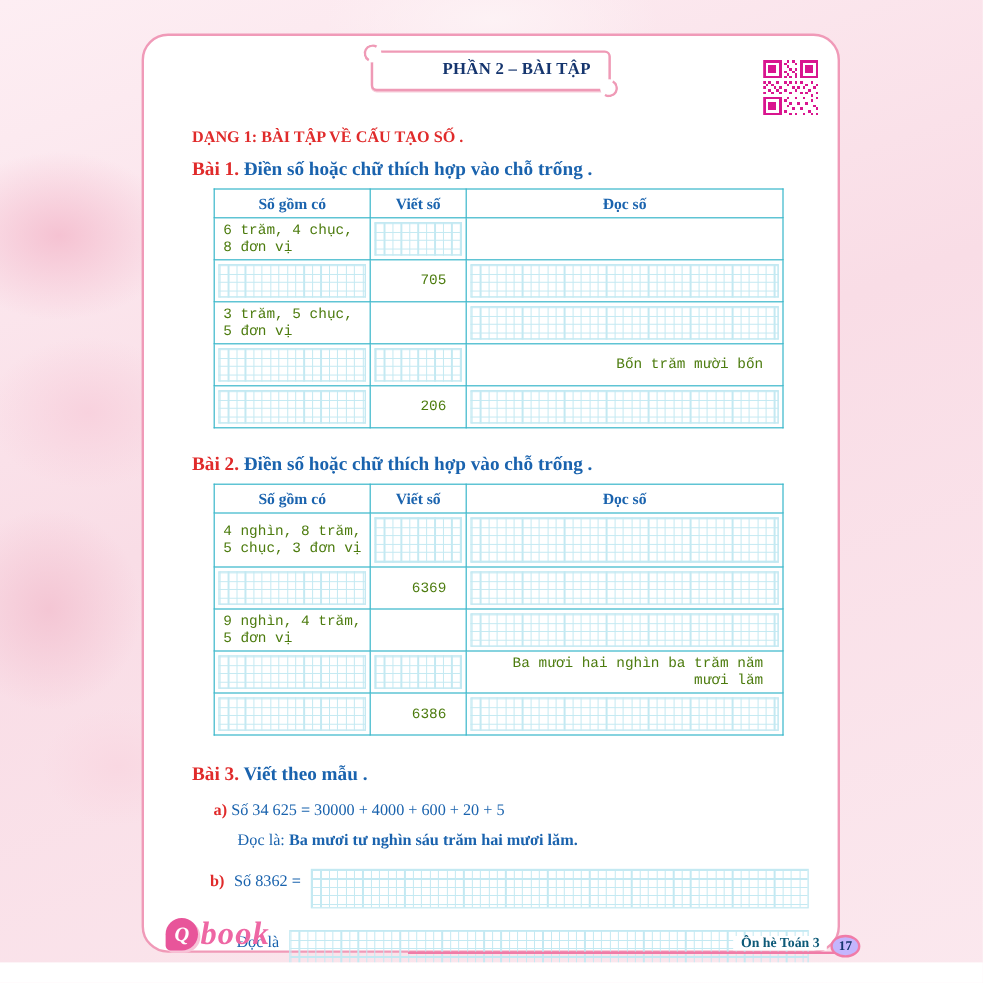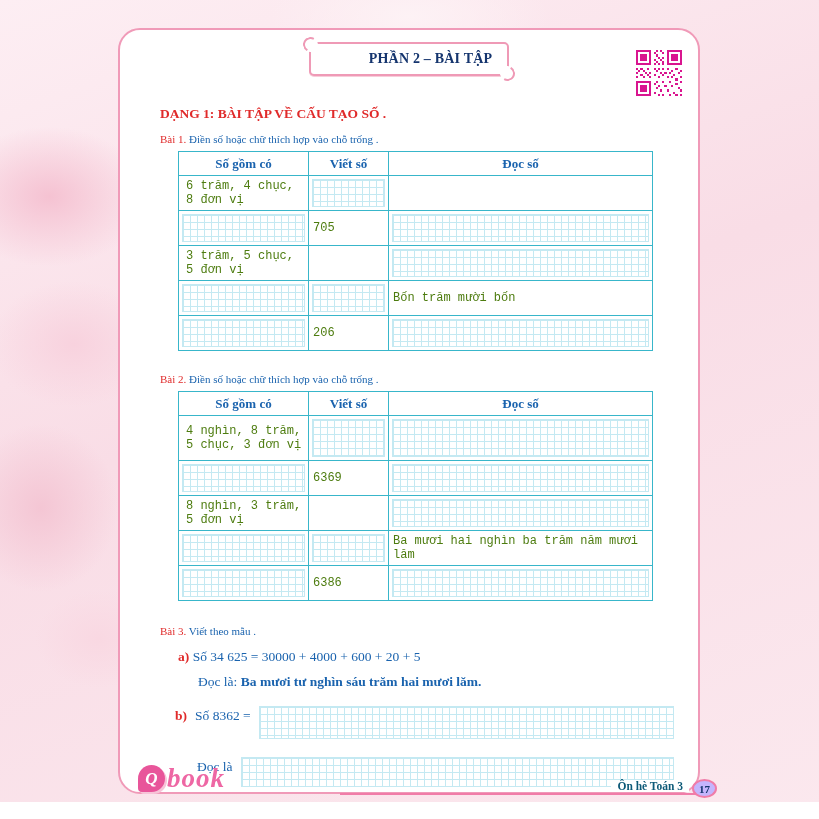--- a/index.html
+++ b/index.html
@@ -39,37 +39,37 @@
     border:2px solid #ef9ab6; border-radius:50%; background:#fff;
   }
   .banner::before { left:-8px; top:-7px; border-right-color:transparent; border-bottom-color:transparent; transform:rotate(-15deg); }
   .banner::after  { right:-8px; bottom:-7px; border-left-color:transparent; border-top-color:transparent; transform:rotate(-15deg); }
   .banner-text { color:#15356e; font-weight:bold; font-size:14px; letter-spacing:.2px; }
 
   .qr { position:absolute; right:16px; top:8px; width:46px; height:46px; }
 
   
   .dang-heading { margin:14px 0 0 40px; color:#e02b2b; font-weight:bold; font-size:13.5px; }
-  .bai-line { margin:11px 0 6px 40px; font-size:11px; font-weight:normal; }
+  .bai-line { margin:11px 0 6px 40px; font-size:16px; font-weight:bold; }
   .red  { color:#e02b2b; }
   .blue { color:#1a63ae; }
 
   
   table.worksheet {
     border-collapse:collapse; margin:4px 0 0 58px; width:474px;
     table-layout:fixed;
   }
   .worksheet col.c1 { width:130px; }
   .worksheet col.c2 { width:80px; }
   .worksheet col.c3 { width:264px; }
   .worksheet th, .worksheet td { border:1.5px solid #38b6ca; }
   .worksheet th { color:#1a63ae; font-size:13px; height:24px; font-weight:bold; text-align:center; }
   .worksheet td { height:35px; font-size:12px; color:#4d7c0f; vertical-align:middle;font-family:Liberation Mono, monospace; }
   td.t-left  { text-align:left; padding:2px 4px 2px 7px; }
-  td.t-center{ text-align:left; padding:2px 4px; }
+  td.t-center{ text-align:right; padding:2px 16px; }
   td.grid-cell { padding:3px; }
   .grid-fill {
     height:28px;
     border:1px solid #c4e9f2;
     background:
       repeating-linear-gradient(to right,  #c4e9f2 0 1px, transparent 1px 7px),
       repeating-linear-gradient(to bottom, #c4e9f2 0 1px, transparent 1px 7px);
   }
   tr.tall td { height:45px; }
   tr.tall .grid-fill { height:38px; }
@@ -304,21 +304,21 @@
       <tr>
         <td class="grid-cell">
             <div class="grid-fill"></div>
           </td>
         <td class="t-center">6369</td>
         <td class="grid-cell">
             <div class="grid-fill"></div>
           </td>
       </tr>
       <tr>
-        <td class="t-left">8 nghìn, 3 trăm, 5 đơn vị</td>
+        <td class="t-left">9 nghìn, 4 trăm, 5 đơn vị</td>
         <td></td>
         <td class="grid-cell">
             <div class="grid-fill"></div>
           </td>
       </tr>
       <tr>
         <td class="grid-cell">
             <div class="grid-fill"></div>
           </td>
         <td class="grid-cell">

